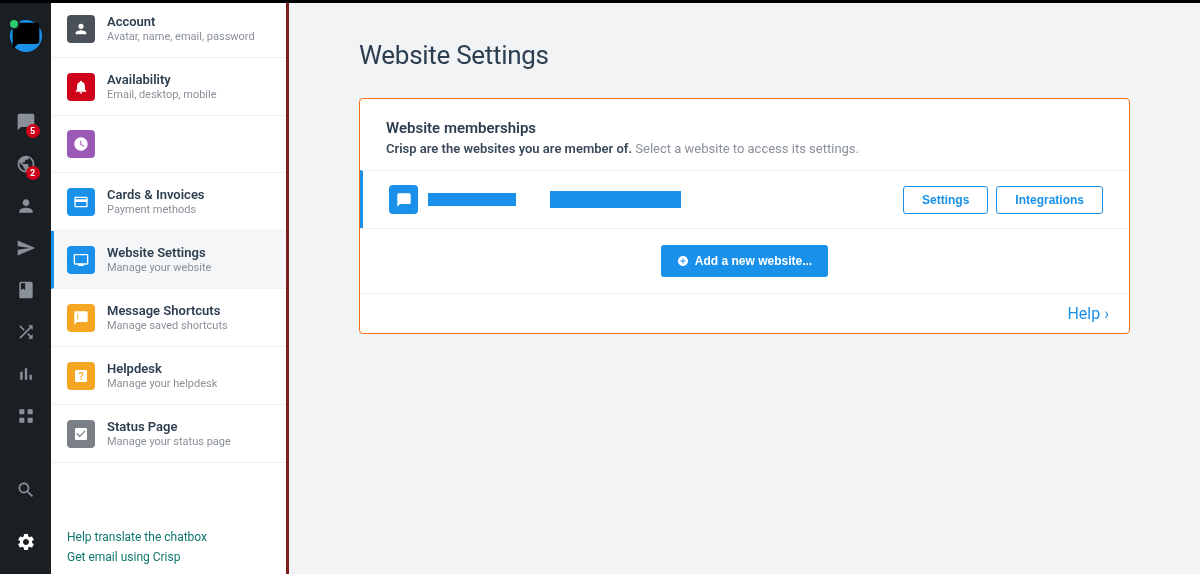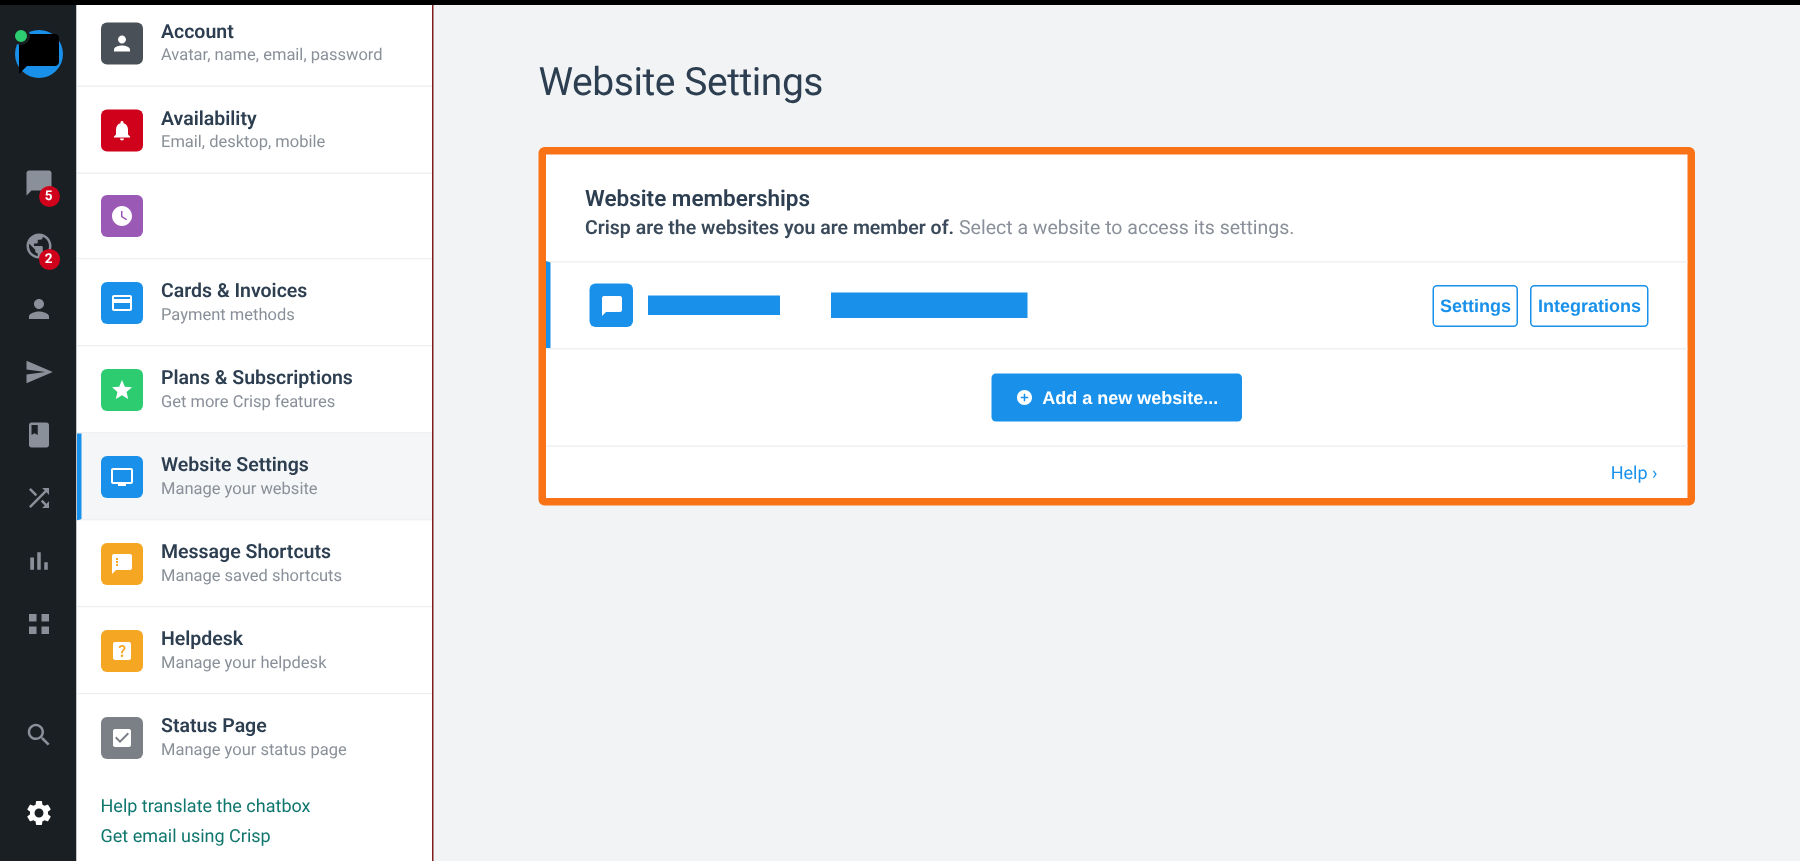--- a/index.html
+++ b/index.html
@@ -11,56 +11,56 @@
 .rail { width: 51px; background: #1a1f24; display: flex; flex-direction: column; align-items: center; padding-top: 20px; position: relative; }
 .rail-logo { width: 32px; height: 32px; border-radius: 50%; background: #1991eb; display: flex; align-items: center; justify-content: center; margin-bottom: 50px; position: relative; }
 .rail-logo::before { content: ""; position: absolute; top: -2px; left: -2px; width: 8px; height: 8px; border-radius: 50%; background: #2ecc71; border: 2px solid #1a1f24; }
 .rail-item { width: 40px; height: 40px; display: flex; align-items: center; justify-content: center; margin-bottom: 2px; position: relative; cursor: pointer; }
 .rail-item svg { width: 20px; height: 20px; fill: #8a9099; }
 .rail-item.active svg { fill: #fff; }
 .rail-badge { position: absolute; bottom: 4px; right: 6px; background: #d0021b; color: #fff; font-size: 9px; font-weight: 700; border-radius: 8px; min-width: 14px; height: 14px; display: flex; align-items: center; justify-content: center; padding: 0 3px; }
 .rail-bottom { margin-top: auto; margin-bottom: 12px; }
 
 
-.sidebar-wrap { width: 238px; background: #fff; position: relative; border-right: 1px solid #7f1d1d; }
+.sidebar-wrap { width: 238px; background: #fff; position: relative; border-right: 3px solid #7f1d1d; }
 .sidebar { height: 520px; overflow-y: auto; }
 .sidebar::-webkit-scrollbar { width: 10px; }
 .sidebar::-webkit-scrollbar-track { background: #f0f0f0; }
 .sidebar::-webkit-scrollbar-thumb { background: #c0c0c0; }
 .side-item { display: flex; align-items: center; padding: 14px 16px; border-bottom: 1px solid #eef0f2; cursor: pointer; background: #fff; }
 .side-item.active { background: #f5f6f7; border-left: 3px solid #1991eb; padding-left: 13px; }
 .side-icon { width: 28px; height: 28px; border-radius: 4px; display: flex; align-items: center; justify-content: center; margin-right: 12px; flex-shrink: 0; }
 .side-icon svg { width: 16px; height: 16px; fill: #fff; }
 .side-text { display: flex; flex-direction: column; }
 .side-title { font-size: 13px; font-weight: 600; color: #2c3e50; margin-bottom: 1px; }
 .side-sub { font-size: 11px; color: #8a9099; }
 .sidebar-footer { padding: 10px 16px; }
 .sidebar-footer a { display: block; font-size: 12px; color: #0f766e; text-decoration: none; margin-bottom: 6px; cursor: pointer; }
 
 
 .main { flex: 1; padding: 40px 70px; background: #f1f3f5; overflow-y: auto; }
 .page-title { font-size: 26px; font-weight: 400; color: #2c3e50; margin-bottom: 28px; letter-spacing: -0.3px; }
-.card { background: #fff; border: 5px solid #f97316; border-radius: 4px; }
+.card { background: #fff; border: 1px solid #f97316; border-radius: 4px; }
 .card-header { padding: 20px 26px 14px; }
 .card-header h3 { font-size: 15px; font-weight: 600; color: #2c3e50; margin-bottom: 4px; }
 .card-header p { font-size: 13px; }
 .card-header .desc-bold { font-weight: 600; color: #3a4a5a; }
 .card-header .desc-light { color: #8a9099; font-weight: 400; }
 .membership { display: flex; align-items: center; padding: 14px 26px; border-left: 3px solid #1991eb; border-top: 1px solid #eef0f2; }
 .mem-icon { width: 29px; height: 29px; border-radius: 4px; background: #1991eb; display: flex; align-items: center; justify-content: center; margin-right: 10px; }
 .mem-icon svg { width: 16px; height: 16px; fill: #fff; }
 .mem-bar1 { width: 88px; height: 13px; background: #1991eb; margin-right: 34px; }
 .mem-bar2 { width: 131px; height: 17px; background: #1991eb; }
 .mem-actions { margin-left: auto; display: flex; gap: 8px; }
-.btn-outline { background: #fff; border: 1px solid #1991eb; color: #1991eb; font-size: 12px; font-weight: 600; padding: 6px 4px; border-radius: 3px; cursor: pointer; }
+.btn-outline { background: #fff; border: 1px solid #1991eb; color: #1991eb; font-size: 12px; font-weight: 600; padding: 6px 18px; border-radius: 3px; cursor: pointer; }
 .card-add { padding: 16px 26px; border-top: 1px solid #eef0f2; display: flex; justify-content: center; }
 .btn-primary { background: #1991eb; color: #fff; border: none; font-size: 12px; font-weight: 600; padding: 9px 16px; border-radius: 3px; cursor: pointer; display: flex; align-items: center; gap: 6px; }
 .btn-primary svg { width: 12px; height: 12px; fill: #fff; }
 .card-help { padding: 10px 20px; border-top: 1px solid #eef0f2; display: flex; justify-content: flex-end; }
-.card-help a { color: #1991eb; font-size: 12px; text-decoration: none; cursor: pointer; }
+.card-help a { color: #1991eb; font-size: 16px; text-decoration: none; cursor: pointer; }
 .card-help a::after { content: " ›"; }
 </style>
 </head>
 <body>
 
 <div class="topbar"></div>
 <div class="app">
 
   <div class="rail">
     <div class="rail-logo">
@@ -155,31 +155,20 @@
       </div>
       <div class="side-item">
         <div class="side-icon" style="background:#1991eb">
             <svg viewBox="0 0 24 24">
               <path d="M20 4H4c-1.11 0-1.99.89-1.99 2L2 18c0 1.11.89 2 2 2h16c1.11 0 2-.89 2-2V6c0-1.11-.89-2-2-2zm0 14H4v-6h16v6zm0-10H4V6h16v2z"></path>
             </svg>
           </div>
         <div class="side-text">
             <span class="side-title">Cards &amp; Invoices</span>
             <span class="side-sub">Payment methods</span>
-          </div>
-      </div>
-      <div class="side-item">
-        <div class="side-icon" style="background:#2ecc71">
-            <svg viewBox="0 0 24 24">
-              <path d="M12 17.27L18.18 21l-1.64-7.03L22 9.24l-7.19-.61L12 2 9.19 8.63 2 9.24l5.46 4.73L5.82 21z"></path>
-            </svg>
-          </div>
-        <div class="side-text">
-            <span class="side-title">Plans &amp; Subscriptions</span>
-            <span class="side-sub">Get more Crisp features</span>
           </div>
       </div>
       <div class="side-item active">
         <div class="side-icon" style="background:#1991eb">
             <svg viewBox="0 0 24 24">
               <path d="M21 3H3c-1.1 0-2 .9-2 2v12c0 1.1.9 2 2 2h5v2h8v-2h5c1.1 0 1.99-.9 1.99-2L23 5c0-1.1-.9-2-2-2zm0 14H3V5h18v12z"></path>
             </svg>
           </div>
         <div class="side-text">
             <span class="side-title">Website Settings</span>

